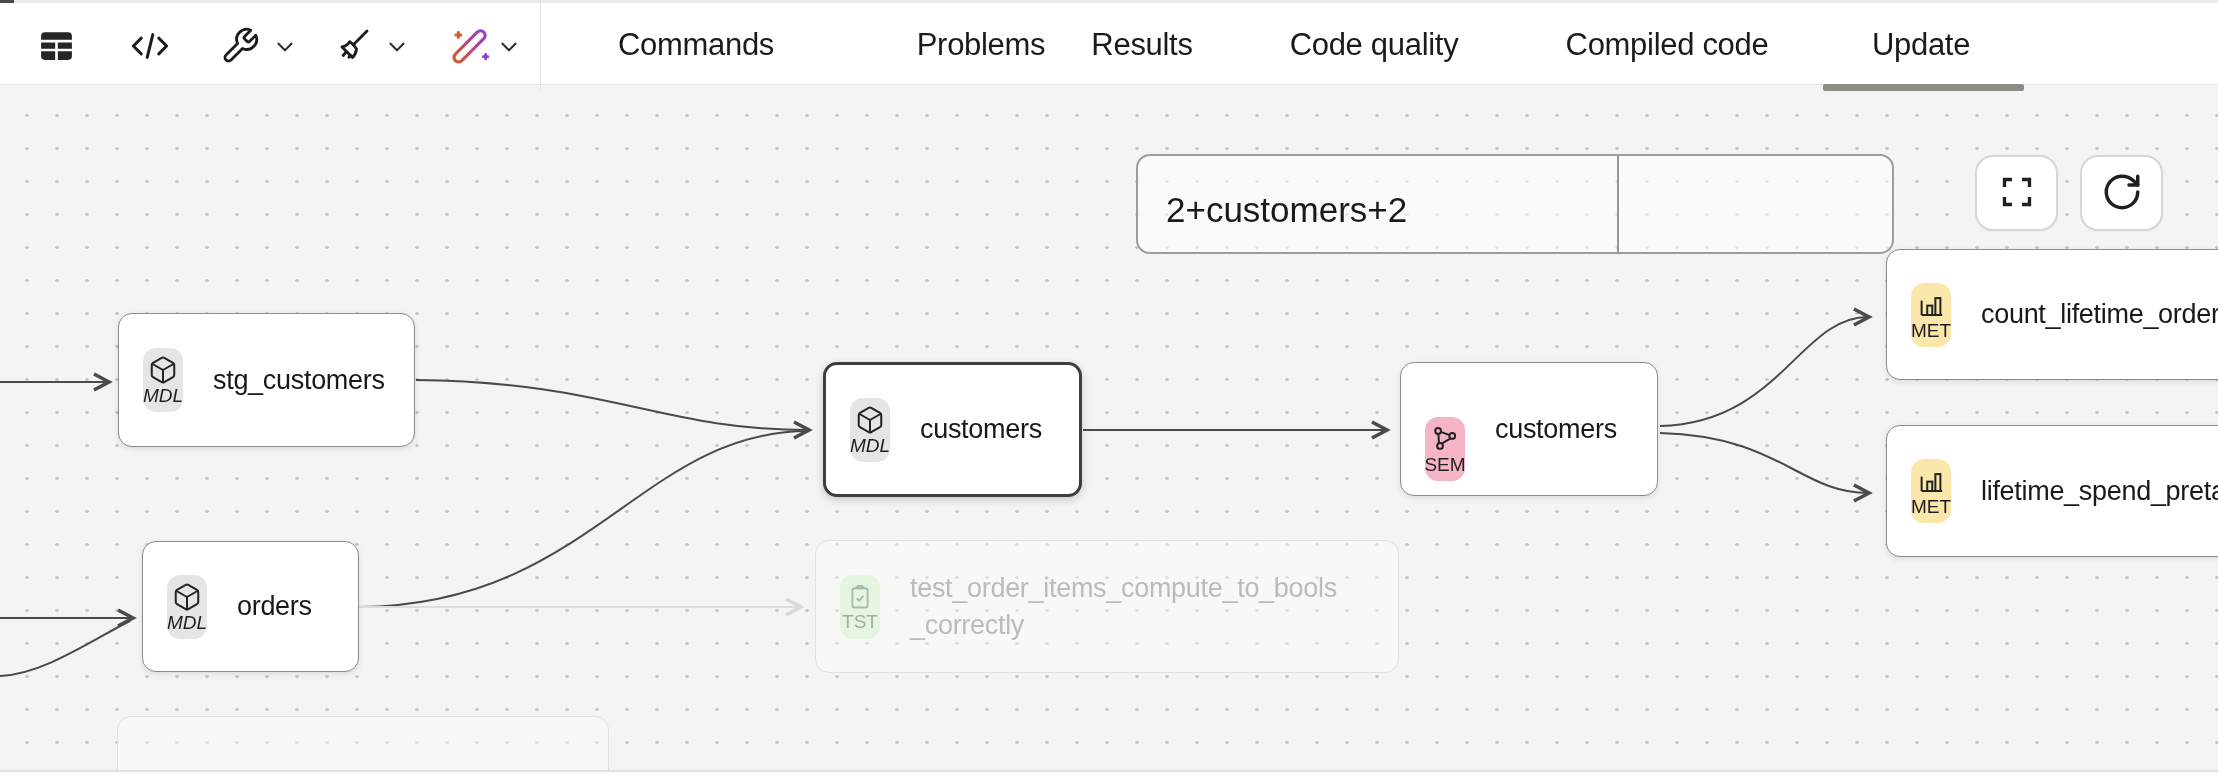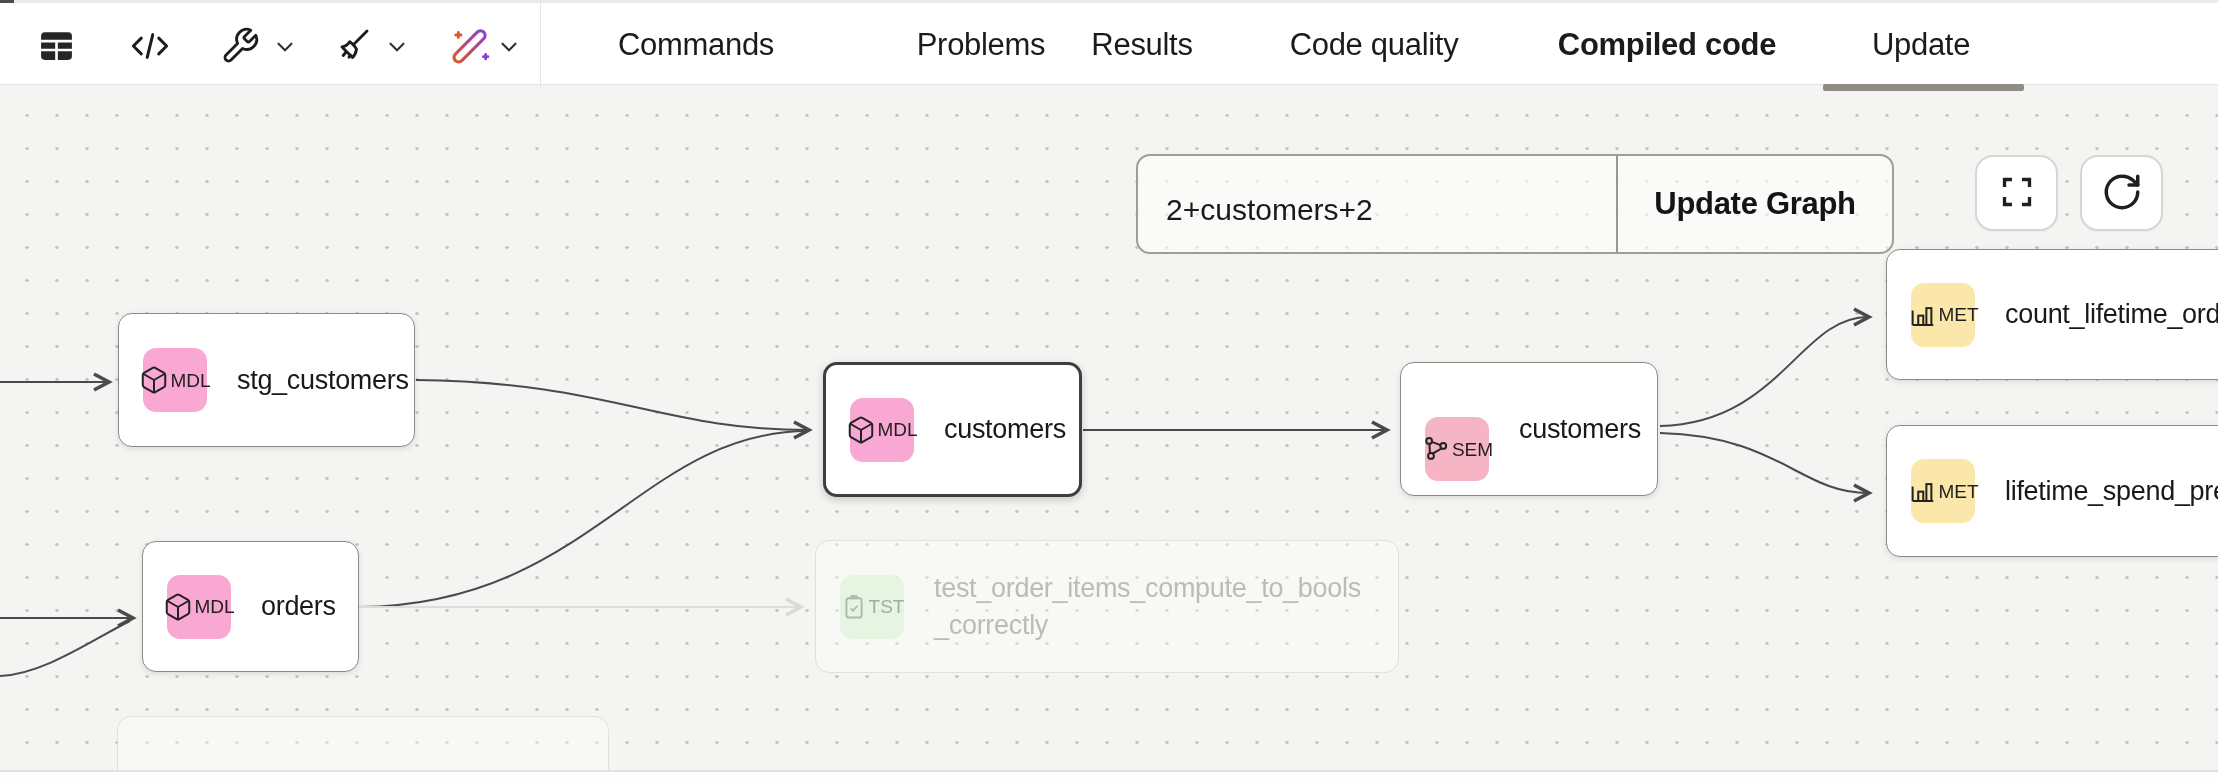--- a/index.html
+++ b/index.html
@@ -39,36 +39,36 @@
   .node { position:absolute; background:#ffffff; border:1.5px solid #8c8a84;
     border-radius:14px; box-shadow:0 2px 6px rgba(0,0,0,0.10);
     display:flex; align-items:center; gap:30px; padding-left:24px; cursor:pointer; }
   .node.selected { border:3px solid #3e3e3c; box-shadow:0 3px 9px rgba(0,0,0,0.18); }
   .node.faded { background:rgba(255,255,255,0.40); border:1.5px solid #e0e0dc;
     box-shadow:none; }
   .node-label { font-size:27px; color:#191919; letter-spacing:-0.3px; line-height:1.35; }
   .node.faded .node-label { color:#bbbbb8; }
   .tst-label { width:440px; overflow-wrap:anywhere; }
 
-  .badge { width:64px; height:64px; border-radius:13px; flex:0 0 auto;
-    display:flex; flex-direction:row; align-items:center; justify-content:center; gap:1px; }
+  .badge { width:40px; height:64px; border-radius:13px; flex:0 0 auto;
+    display:flex; flex-direction:column; align-items:center; justify-content:center; gap:1px; }
   .badge svg { display:block; }
   .badge-text { font-size:19px; font-weight:500; color:#1f1f1f; letter-spacing:0; line-height:1; }
-  .badge.mdl { background:#f9a8d4; }
+  .badge.mdl { background:#e5e5e5;font-style:italic; }
   .badge.sem { background:#f5b5c4;margin-top:40px; }
   .badge.met { background:#fae7a9; }
   .badge.tst { background:#e6f4e2; }
   .node.faded .badge-text { color:#9fae9f; }
 
   
   .graph-form { position:absolute; left:1136px; top:63px; width:758px; height:100px;
     border:2px solid #a09c96; border-radius:14px; background:rgba(255,255,255,0.55);
     display:flex; overflow:hidden; }
   .graph-input { flex:0 0 478px; border:none; background:transparent; outline:none;
-    font-size:30px; color:#1a1a1a; padding:12px 0 0 28px;
+    font-size:35px; color:#1a1a1a; padding:12px 0 0 28px;
     font-family:"Liberation Sans", sans-serif; }
   .graph-form .fdiv { width:2px; background:#9a968f; }
   .update-btn { flex:1; border:none; background:transparent; font-size:31px;
     font-weight:600; color:#141414; cursor:pointer; letter-spacing:-0.3px;
     font-family:"Liberation Sans", sans-serif; }
 
   .icon-btn { position:absolute; top:64px; width:83px; height:76px; background:#ffffff;
     border:2px solid #d8d6d2; border-radius:18px; display:flex; align-items:center;
     justify-content:center; cursor:pointer; box-shadow:0 1px 2px rgba(0,0,0,0.04); }
 </style>
@@ -200,21 +200,20 @@
     <span class="node-label tst-label">test_order_items_compute_to_bools_correctly</span>
   </div>
 
   <div class="node faded" style="left:117px; top:625px; width:492px; height:120px;">
     
   </div>
 
   <div class="graph-form">
     <input class="graph-input" type="text" value="2+customers+2" style="">
     <div class="fdiv"></div>
-    <button class="update-btn">Update Graph</button>
   </div>
 
   <button class="icon-btn" style="left:1975px;">
     <span>
       <svg width="40" height="40" viewBox="0 0 24 24" stroke="#1f1f1f" stroke-width="2" fill="none">
           <path d="M4.5 9V4.5H9"></path>
           <path d="M15 4.5h4.5V9"></path>
           <path d="M19.5 15v4.5H15"></path>
           <path d="M9 19.5H4.5V15"></path>
         </svg>
@@ -302,18 +301,18 @@
         <path d="m6 9 6 6 6-6"></path>
       </svg>
   </span>
 
   <div class="vdiv" style="left:540px;"></div>
 
   <button class="tab" style="left:696px;">Commands</button>
   <button class="tab" style="left:934px;margin-left:47px;">Problems</button>
   <button class="tab" style="left:1374px;">Code quality</button>
   <button class="tab" style="left:1142px;">Results</button>
-  <button class="tab" style="left:1667px;font-weight:bold;">Compiled code</button>
+  <button class="tab" style="left:1667px;">Compiled code</button>
   <button class="tab active" style="left:1921px;">Update</button>
   <div class="tab-underline"></div>
 </div>
 
 <div class="bottom-strip"></div>
 
 </body></html>

